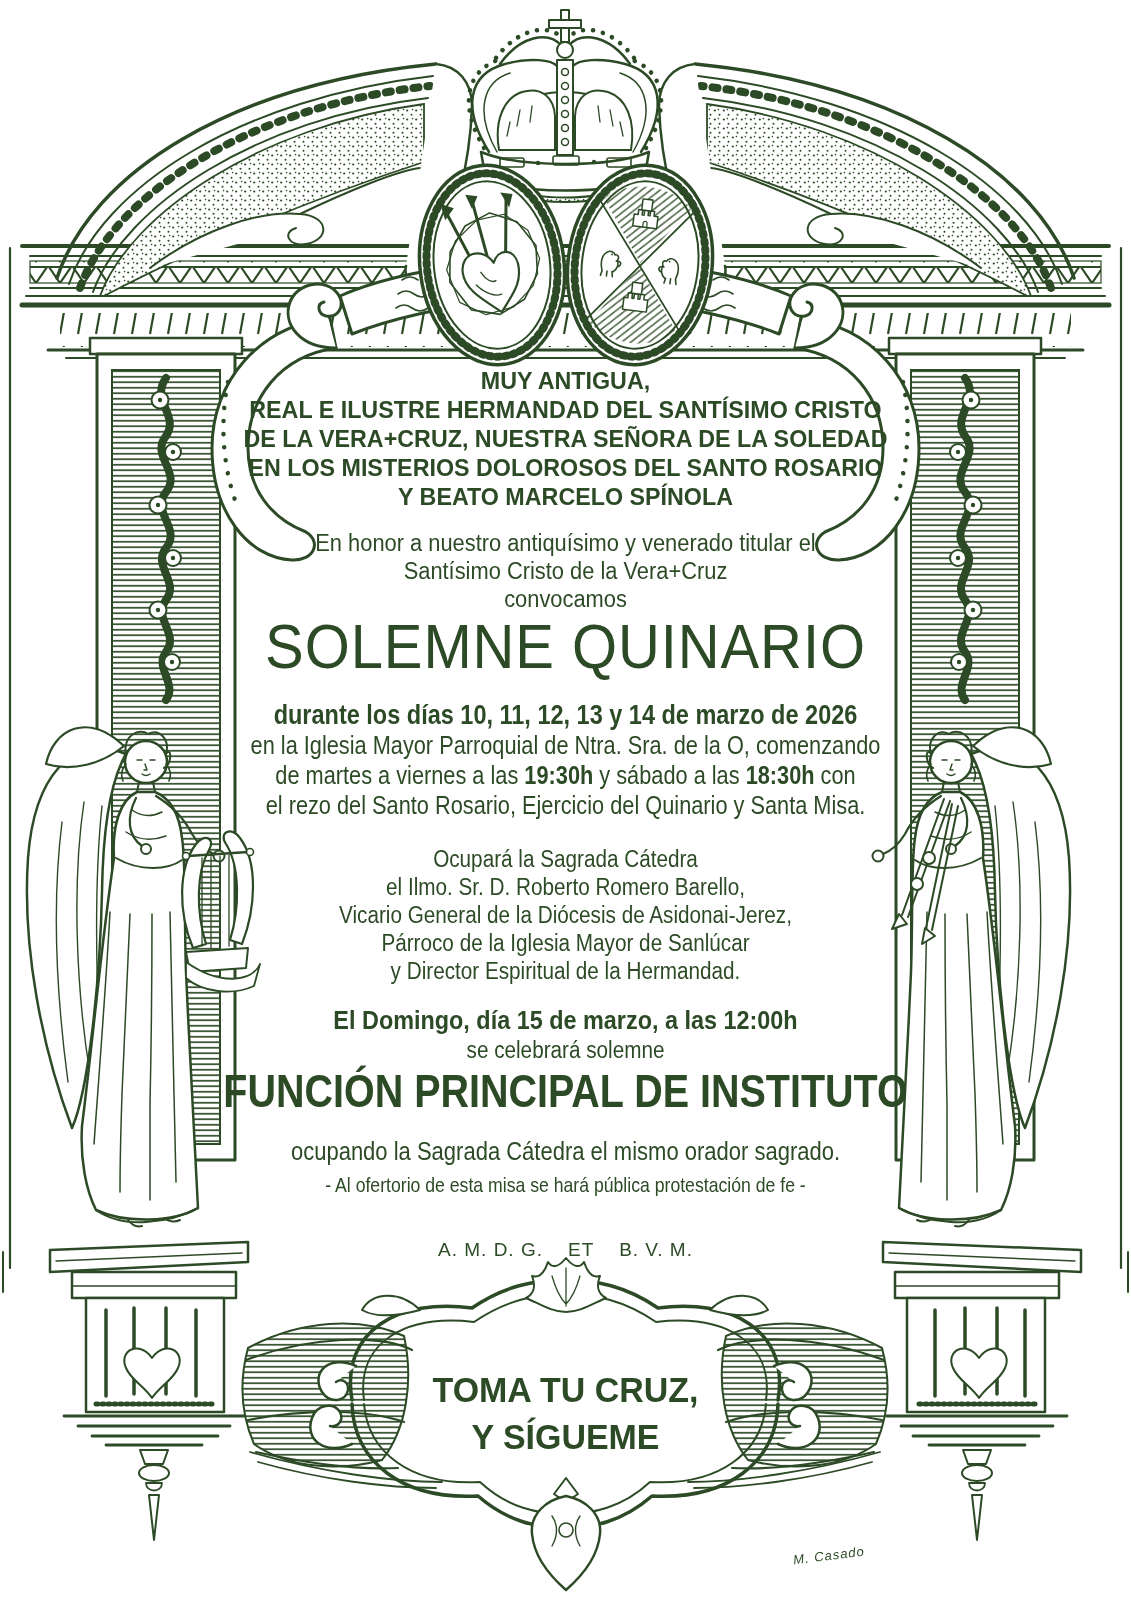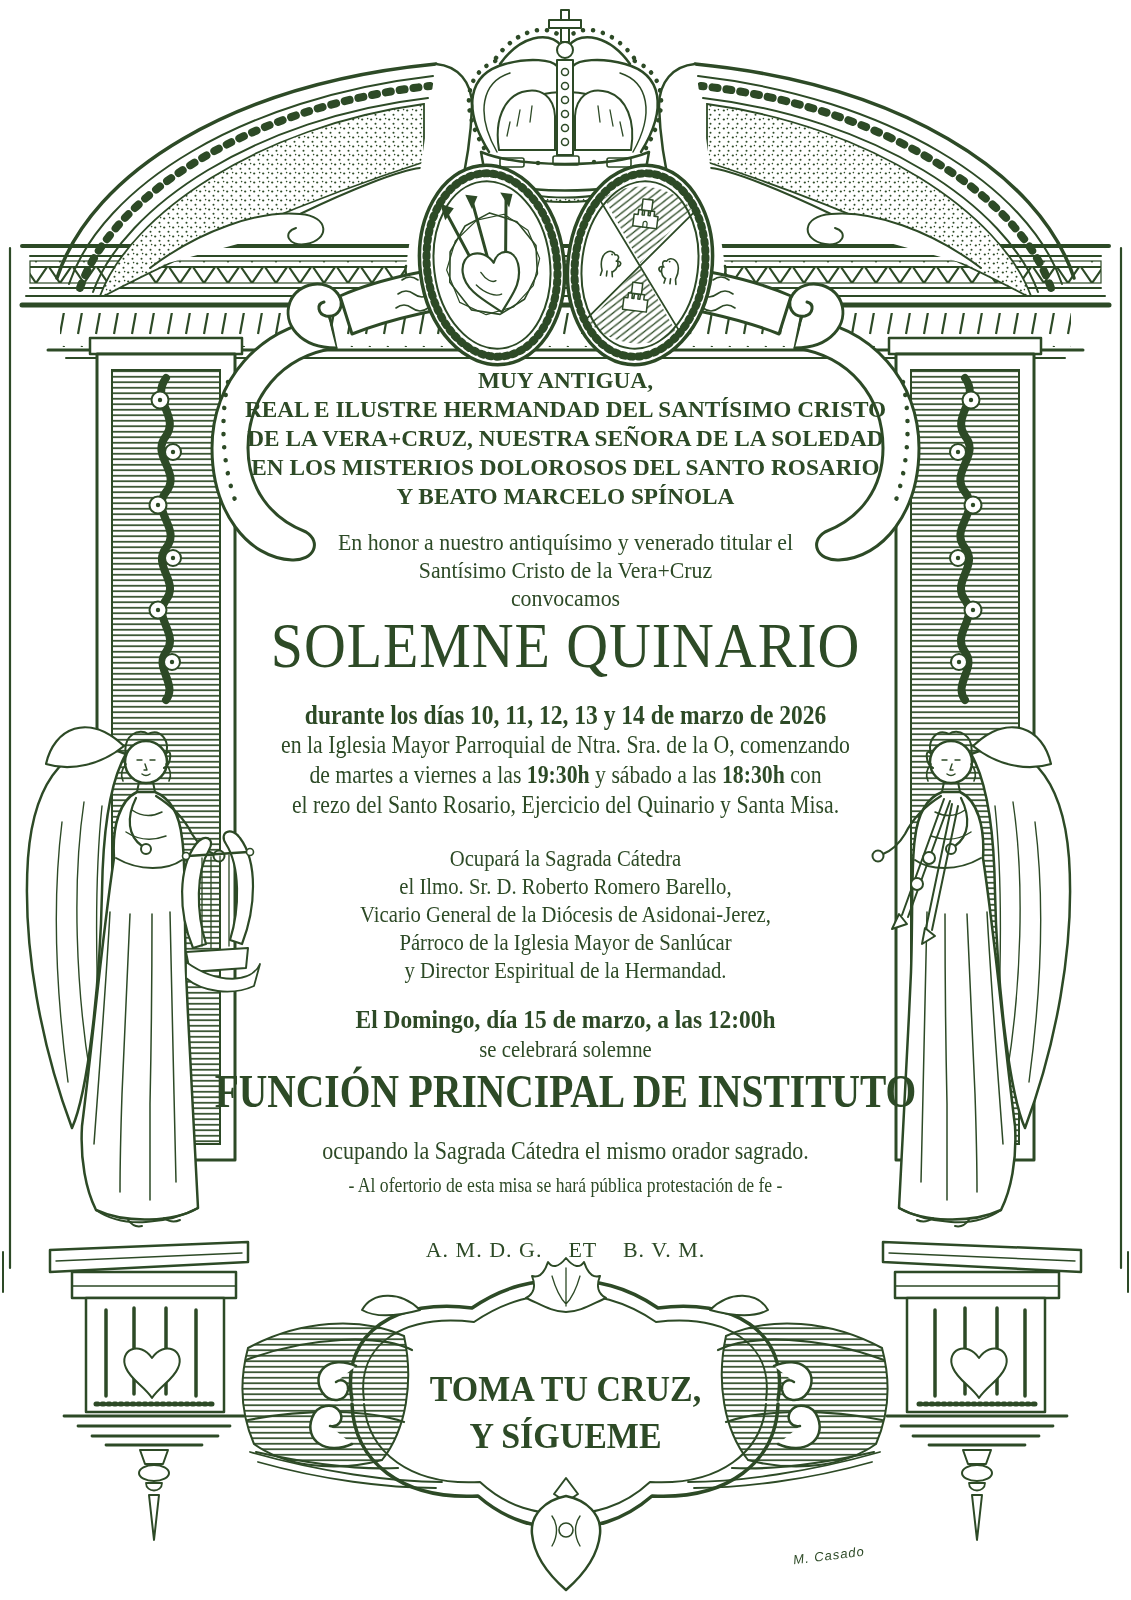--- a/index.html
+++ b/index.html
@@ -2,36 +2,36 @@
 <html><head>
 <meta charset="utf-8">
 <style>
   html,body { margin:0; padding:0; background:#e8e8e8; }
   .page {
     position:relative; width:1131px; height:1600px; margin:0 auto;
     background:#ffffff; overflow:hidden;
     font-family:"Liberation Sans", sans-serif; color:#2d4a26;
   }
   .decor { position:absolute; left:0; top:0; z-index:1; }
-  .text-layer { position:absolute; left:0; top:0; width:1131px; height:1600px; z-index:2; pointer-events:none;font-family:Liberation Serif, serif; }
+  .text-layer { position:absolute; left:0; top:0; width:1131px; height:1600px; z-index:2; pointer-events:none; }
   .tblock { position:absolute; left:0; width:1131px; display:flex; flex-direction:column; align-items:center; transform-origin:50% 0; }
   .tline { white-space:nowrap; }
 
   .hdr   { top:366px; font-weight:bold; font-size:24px; line-height:29px; transform:scaleX(0.97); }
   .intro { top:529px; font-size:23px; line-height:28px; transform:scaleX(0.95); }
   .solemne { top:610px; font-size:63px; line-height:72px; font-weight:normal; transform:scaleX(0.92); letter-spacing:1px; }
   .dates { top:700px; font-size:25px; line-height:30px; transform:scaleX(0.87); }
   .dates .b1 { font-weight:bold; font-size:27px; }
   .preacher { top:845px; font-size:23px; line-height:28px; transform:scaleX(0.90); }
   .sunday { top:1004px; font-size:23px; line-height:28px; transform:scaleX(0.90); }
   .sunday .b1 { font-weight:bold; font-size:26px; line-height:32px; }
   .funcion { top:1064px; font-size:47px; line-height:54px; font-weight:bold; transform:scaleX(0.84); }
   .funcsub { top:1136px; font-size:25px; line-height:30px; transform:scaleX(0.88); }
   .ofert { top:1172px; font-size:21px; line-height:26px; transform:scaleX(0.84); }
-  .amdg { top:1236px; font-size:22px; line-height:27px; letter-spacing:1px; }
+  .amdg { top:1236px; font-size:19px; line-height:27px; letter-spacing:1px; }
   .amdg .tline { white-space:pre; }
   .motto { top:1366px; font-size:35px; line-height:47px; font-weight:bold; transform:scaleX(0.97); }
   .signature {
     position:absolute; left:793px; top:1548px; font-size:13px; font-style:italic;
     letter-spacing:1px; transform:rotate(-7deg); z-index:2;
   }
 
   
   .s { stroke:#2d4a26; fill:none; stroke-linecap:round; stroke-linejoin:round; }
   .w { stroke:#2d4a26; fill:#ffffff; stroke-linecap:round; stroke-linejoin:round; }

